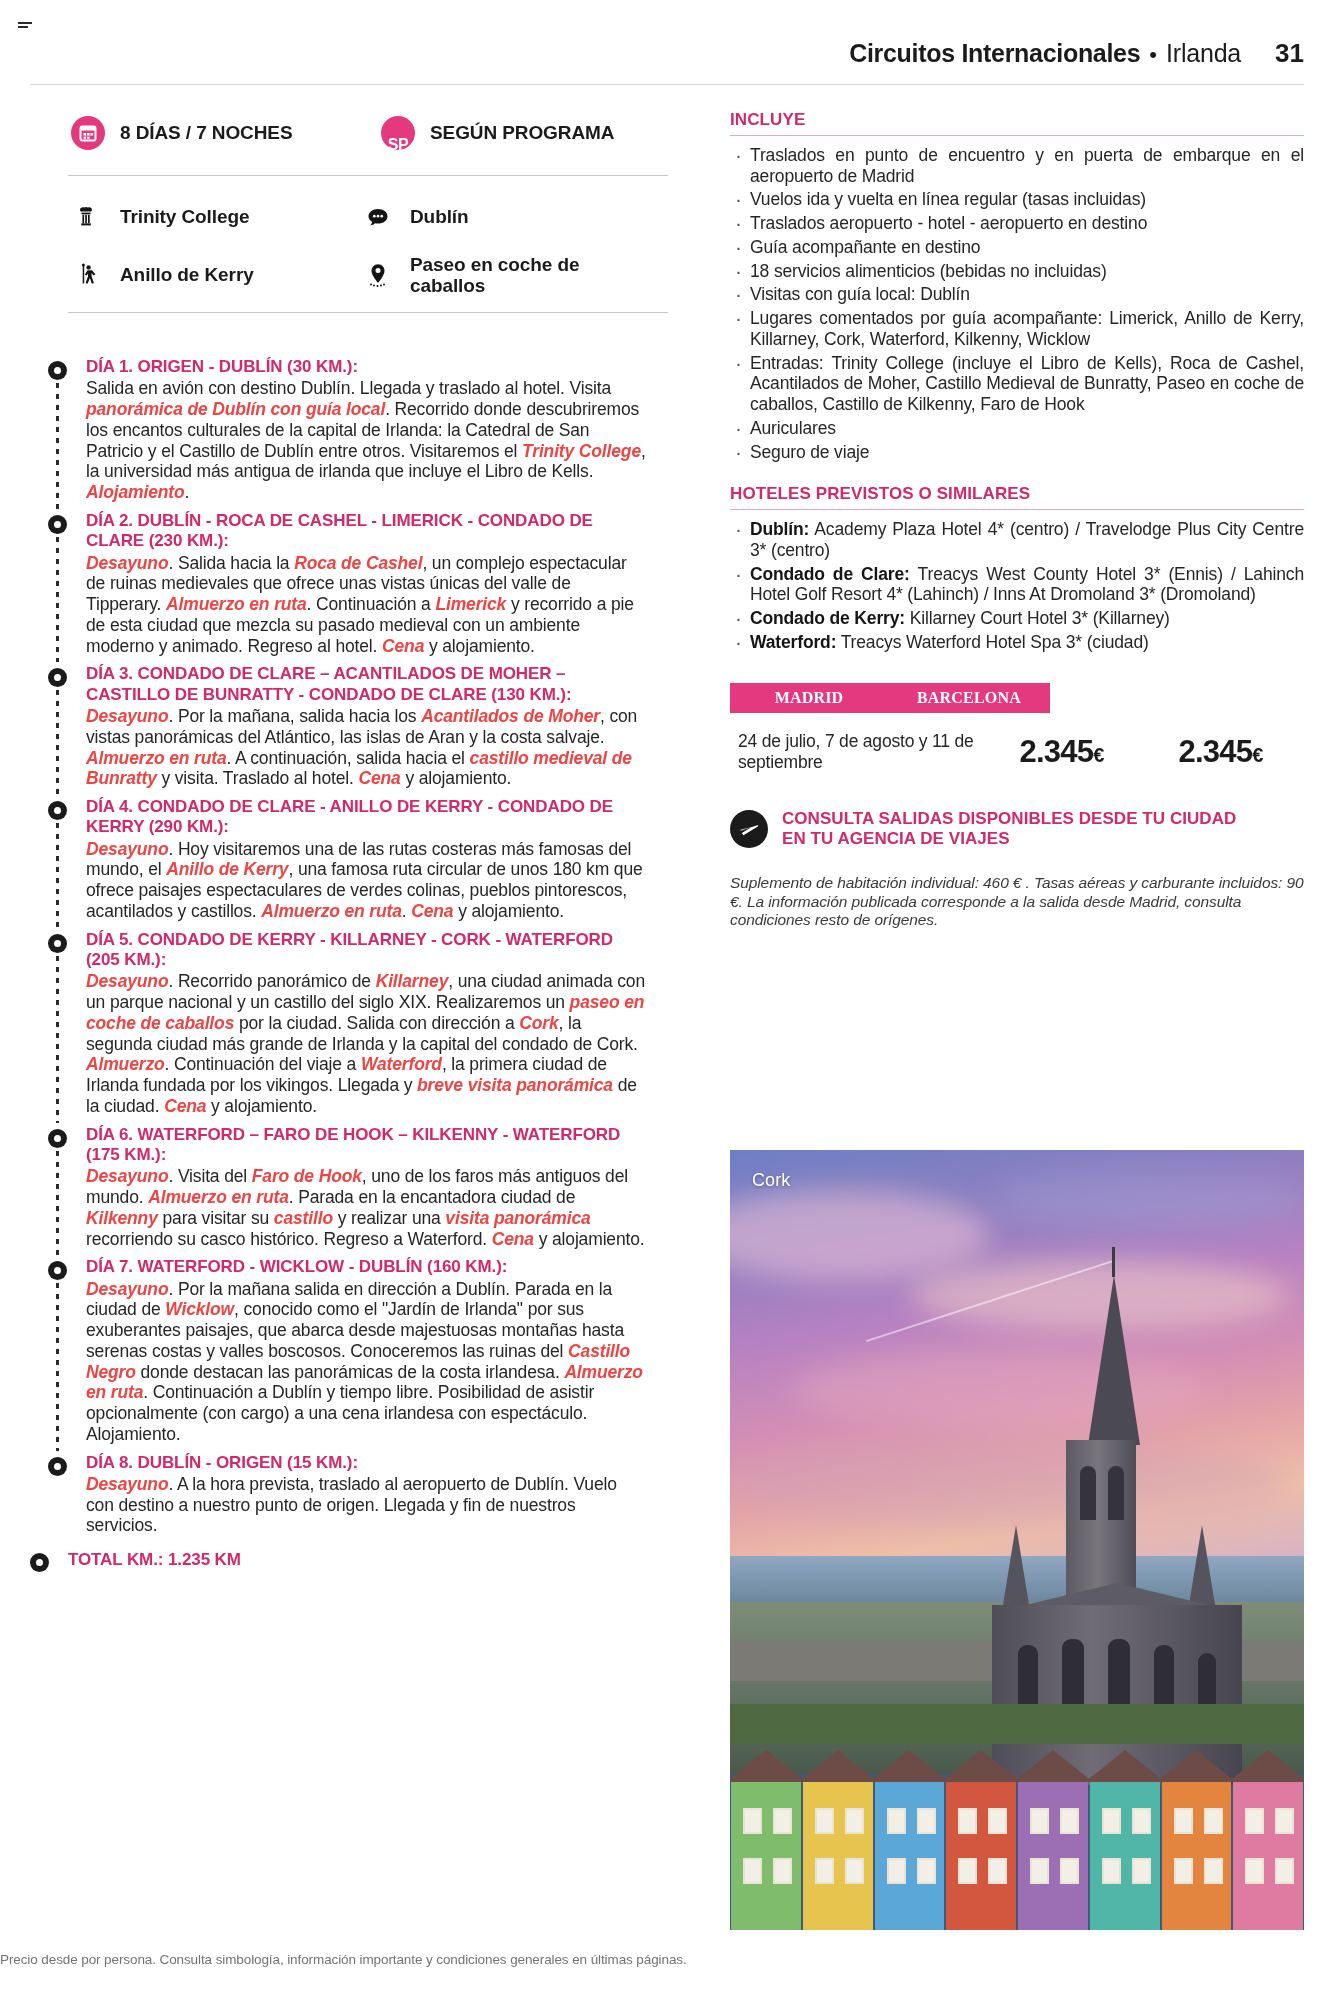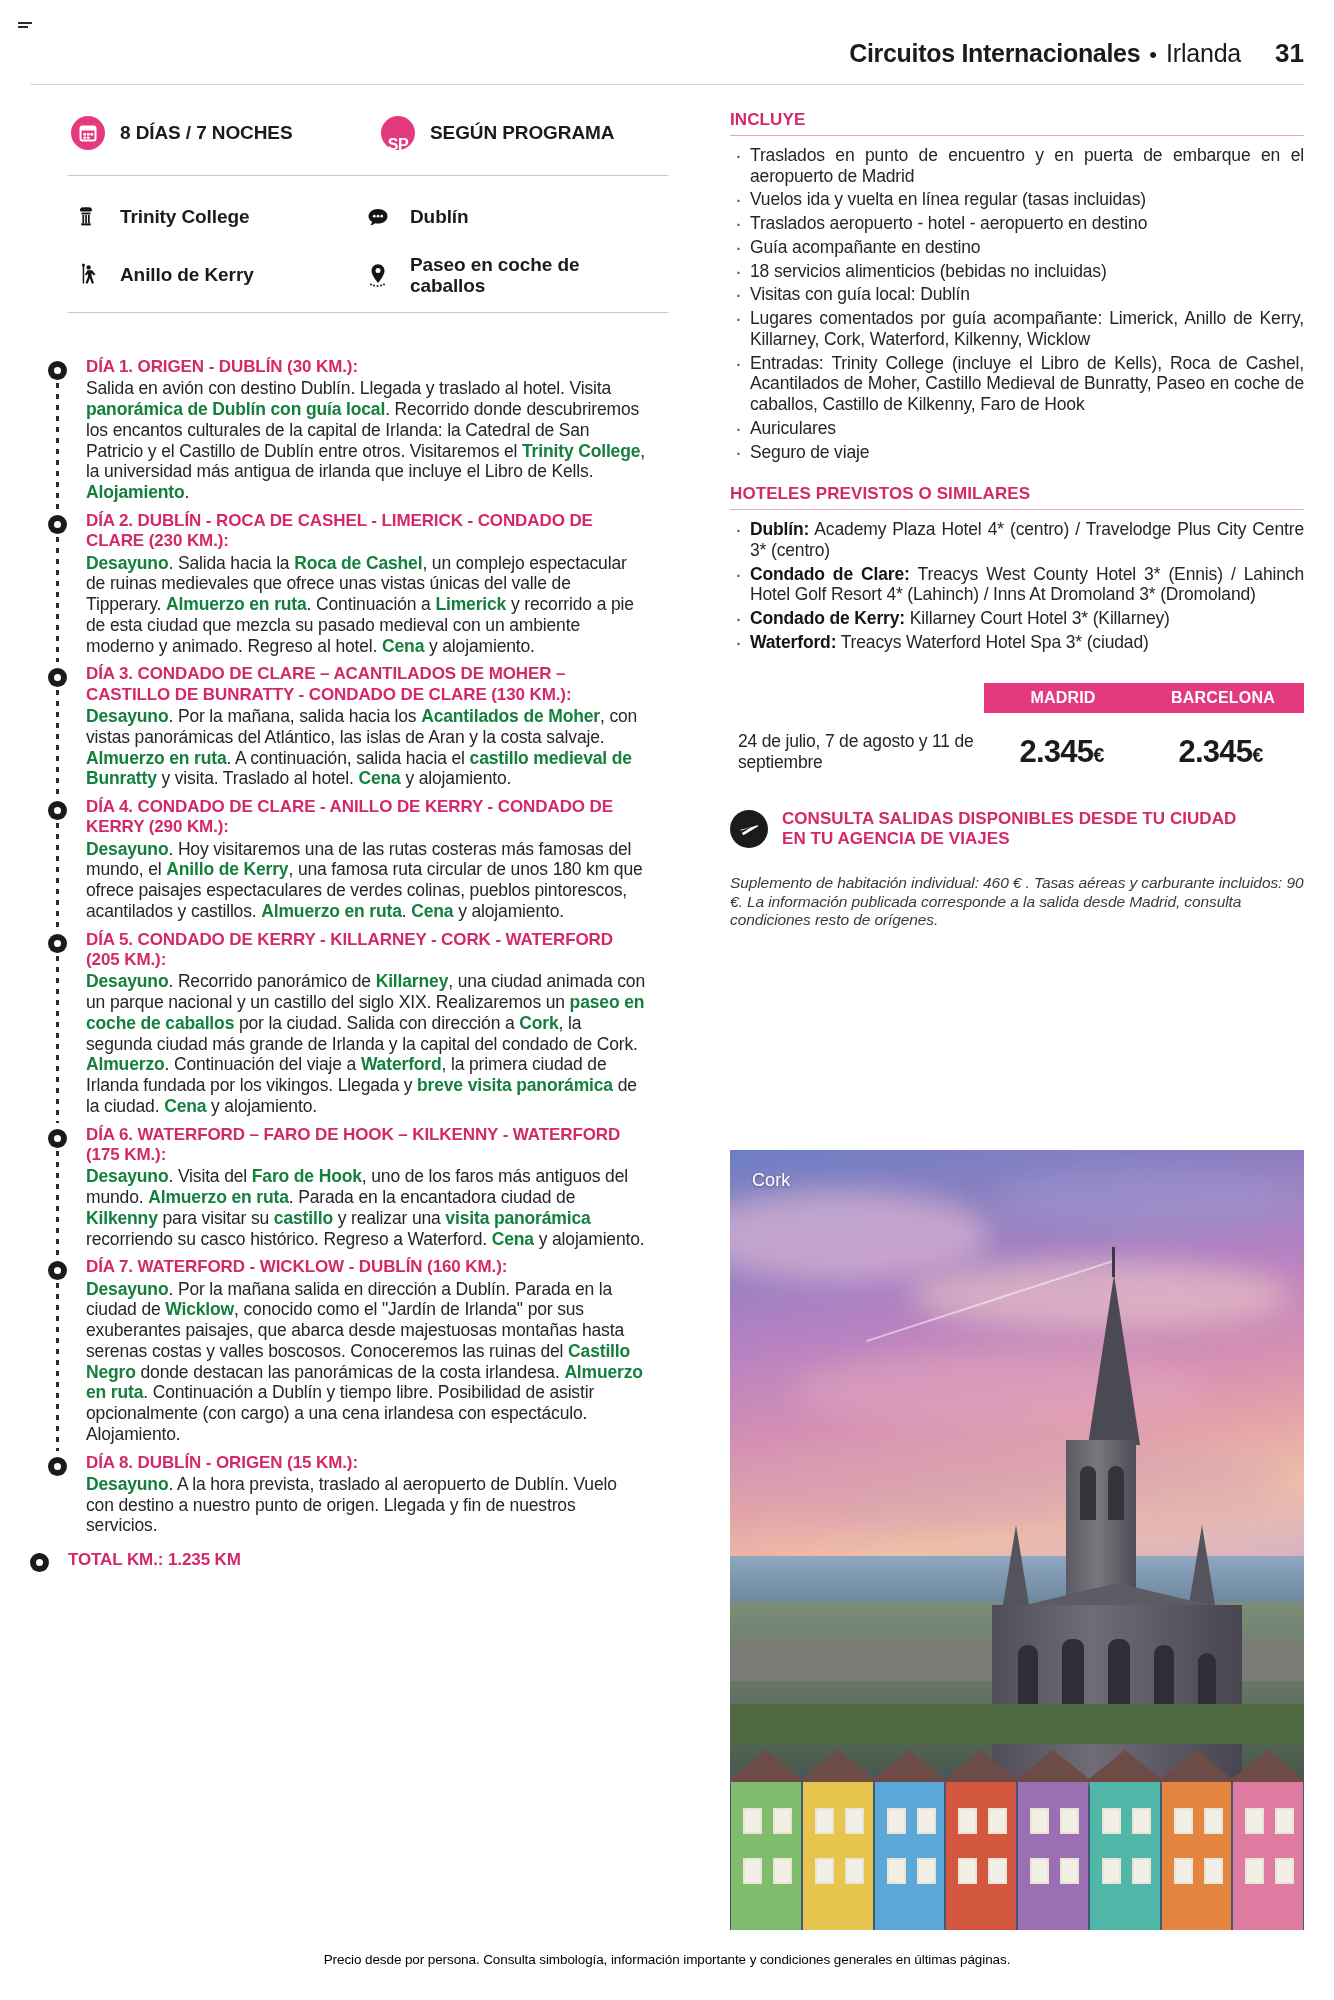--- a/index.html
+++ b/index.html
@@ -57,21 +57,21 @@
     background:#1b1b1b;
   }
   .day .bullet:after{content:"";position:absolute;left:6px;top:6px;width:7px;height:7px;border-radius:50%;background:#fff;}
   .day .dotline{
     position:absolute;left:8px;top:26px;bottom:-6px;width:3px;
     background-image:linear-gradient(#2b2b2b 50%, rgba(255,255,255,0) 0%);
     background-size:3px 11px;background-repeat:repeat-y;
   }
   .day-title{font-size:17px;font-weight:bold;color:#d3286a;line-height:1.2;letter-spacing:-0.1px;margin-bottom:1px;}
   .day-body{font-size:17.5px;line-height:1.185;color:#262626;letter-spacing:-0.15px;}
-  .day-body b{font-weight:bold;color:#15803d;}
+  .day-body b{font-weight:bold;color:#ef4444;font-style:italic;}
 
   .total-km{position:relative;padding-left:38px;margin-top:14px;}
   .total-km .bullet{position:absolute;left:0;top:3px;width:19px;height:19px;border-radius:50%;background:#1b1b1b;}
   .total-km .bullet:after{content:"";position:absolute;left:6px;top:6px;width:7px;height:7px;border-radius:50%;background:#fff;}
   .total-km .tk-label{font-size:17px;font-weight:bold;color:#d3286a;letter-spacing:-0.1px;}
 
   
   .right-col{position:absolute;left:730px;top:110px;width:574px;}
   .sec-head{
     font-size:17px;font-weight:bold;color:#d3286a;letter-spacing:0.1px;
@@ -85,21 +85,21 @@
   ul.bullets li:before{
     content:"·";position:absolute;left:5px;top:-2px;font-size:21px;color:#555;
   }
   ul.bullets li b{font-weight:bold;color:#151515;}
   li.just{text-align:justify;}
 
   .hoteles{margin-top:22px;}
 
   
   .price-block{margin-top:30px;}
-  .price-head{display:flex;justify-content:flex-end;}
+  .price-head{display:flex;font-family:Liberation Serif, serif;}
   .price-head .ph-cell{
     background:#e5397f;color:#fff;font-size:16px;font-weight:bold;
     height:30px;display:flex;align-items:center;justify-content:center;
     letter-spacing:0.2px;
   }
   .ph-cell.a{width:158px;}
   .ph-cell.b{width:162px;}
   .price-row{display:flex;align-items:center;margin-top:18px;}
   .price-dates{
     width:252px;font-size:17.5px;line-height:1.2;color:#262626;letter-spacing:-0.2px;
@@ -167,22 +167,22 @@
   .house .w{position:absolute;width:15px;height:22px;background:#f2efe6;border:2px solid #e9e4d4;}
   .hgreen{background:#7fbd6d;} .hyellow{background:#e7c44e;} .hblue{background:#5ba7d8;}
   .hred{background:#d3563f;} .hpurple{background:#9c6fb4;} .hteal{background:#4fb6a8;}
   .horange{background:#e3843f;} .hpink{background:#df7aa0;}
 
   .fg-grass{position:absolute;left:0;bottom:186px;width:100%;height:40px;background:#4f6a43;}
   .quay{position:absolute;left:0;top:66%;width:100%;height:40px;background:#7c7a74;}
 
   
   .footer{
-    position:absolute;left:0;right:0;top:1952px;text-align:center;
-    font-size:13.5px;color:#000000;letter-spacing:-0.1px;
+    position:absolute;left:0;right:0;top:1952px;text-align:left;
+    font-size:13.5px;color:#737373;letter-spacing:-0.1px;
   }
 </style>
 </head>
 <body>
 
 <div class="page">
 
   <div class="corner-mark">
       <i></i>
       <i></i>

